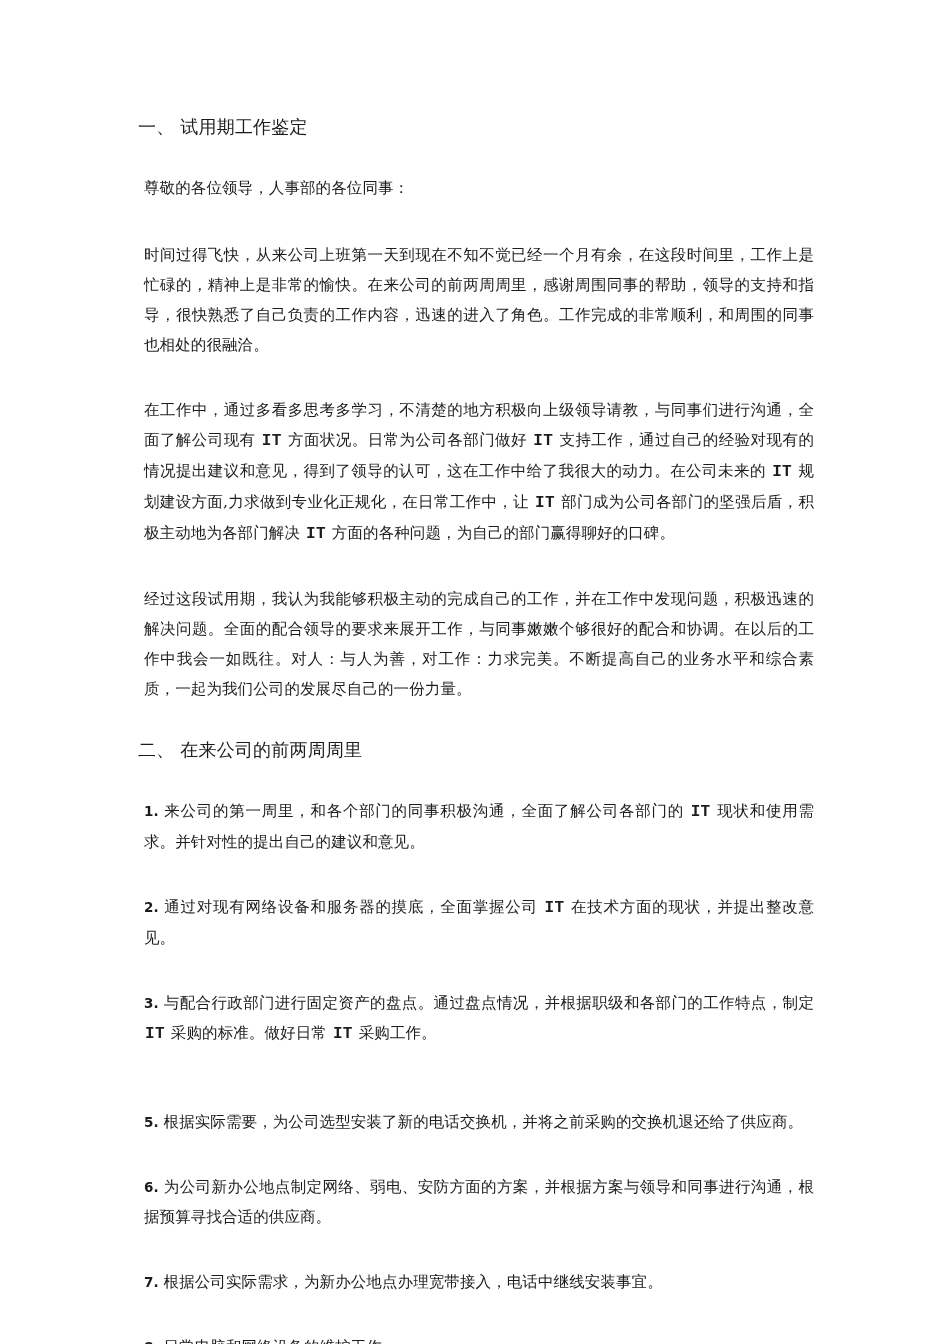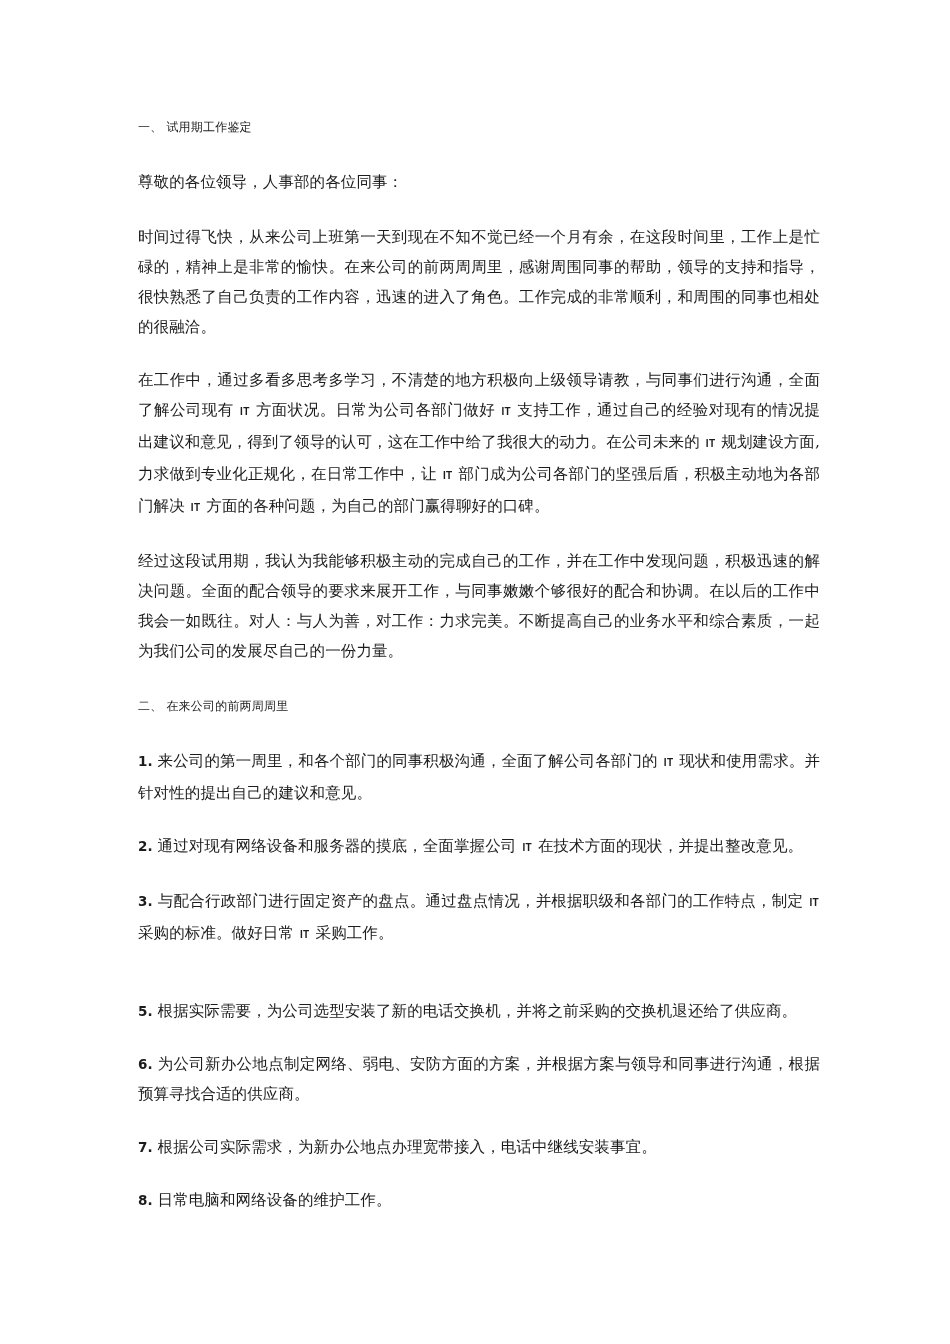--- a/index.html
+++ b/index.html
@@ -22,44 +22,44 @@
     box-sizing: border-box;
     overflow: hidden;
   }
   .doc-body {
     position: absolute;
     left: 138px;
     top: 112px;
     width: 682px;
   }
   .heading {
-    font-size: 12px;
+    font-size: 18px;
     line-height: 30px;
     margin: 0 0 0 0;
     color: #1c1c1c;
     white-space: pre;
     letter-spacing: 0.2px;
   }
   .para {
     font-size: 15.5px;
     line-height: 30px;
-    margin: 0;
+    margin: 6px;
     color: #1c1c1c;
     text-align: justify;
     text-justify: inter-ideograph;
     letter-spacing: 0.1px;
   }
   
   .gap-s { height: 23px; }
   .gap-m { height: 25px; }
   .gap-l { height: 28px; }
   .em-it {
-    font-family: Liberation Sans, sans-serif;
+    font-family: Liberation Mono, monospace;
     font-weight: 700;
-    font-size: 10px;
+    font-size: 16px;
     letter-spacing: 0.3px;
     padding: 0 1px;
   }
   .num {
     font-family: "DejaVu Sans", "Liberation Sans", sans-serif;
     font-weight: 600;
     font-size: 13.5px;
     letter-spacing: 0;
   }
 </style>

